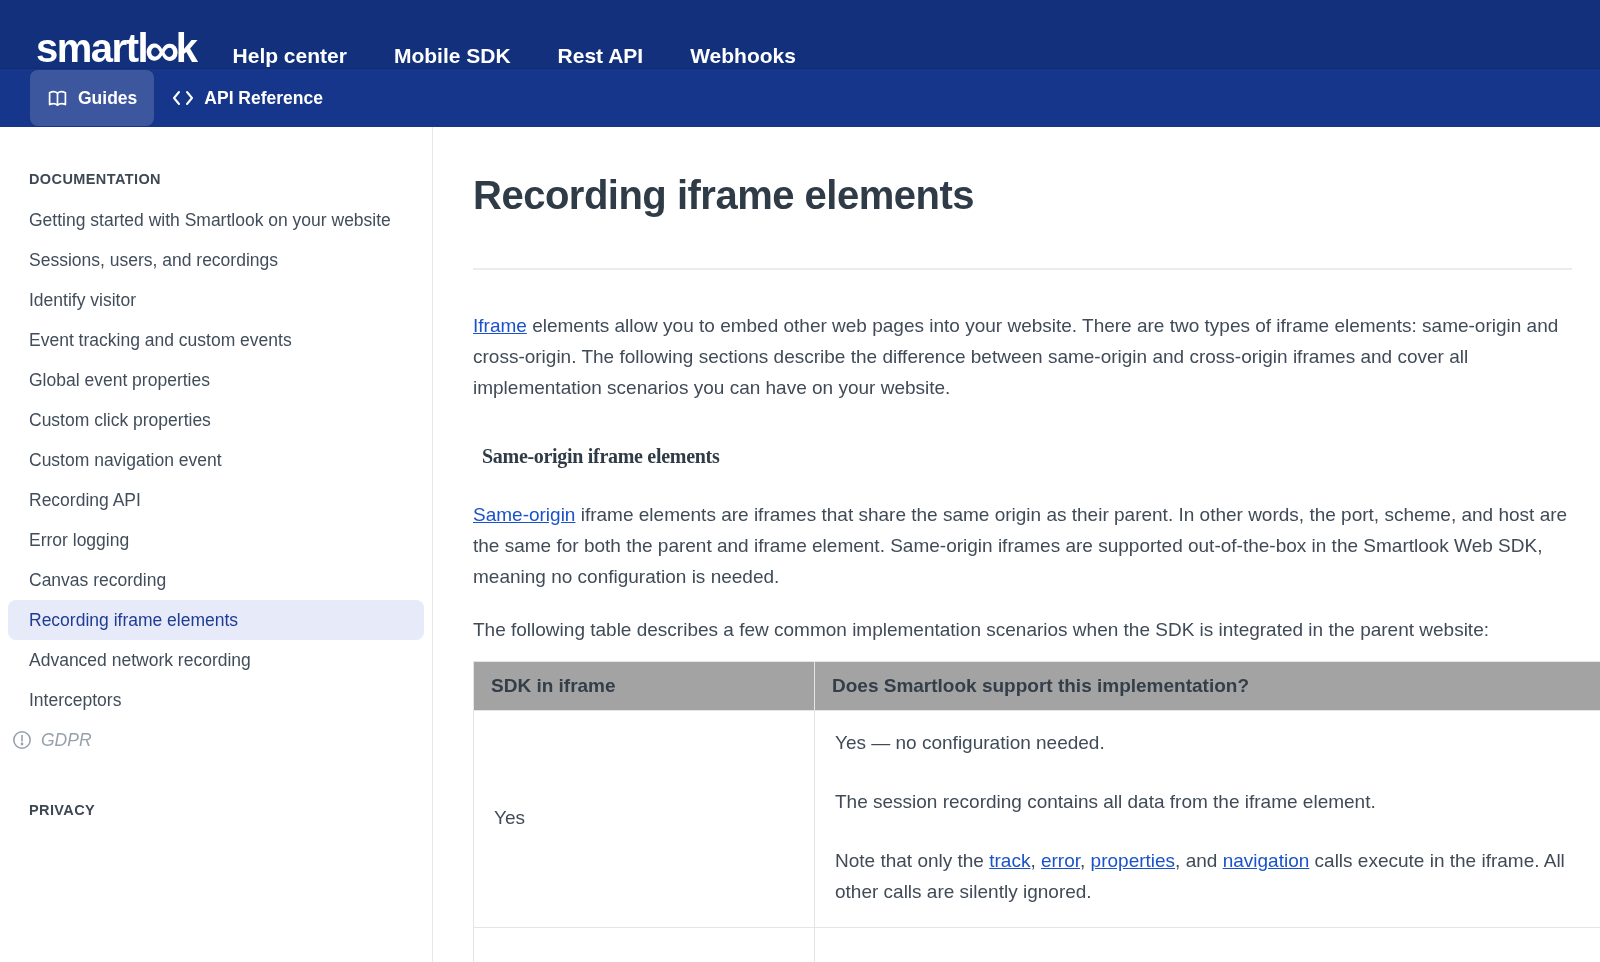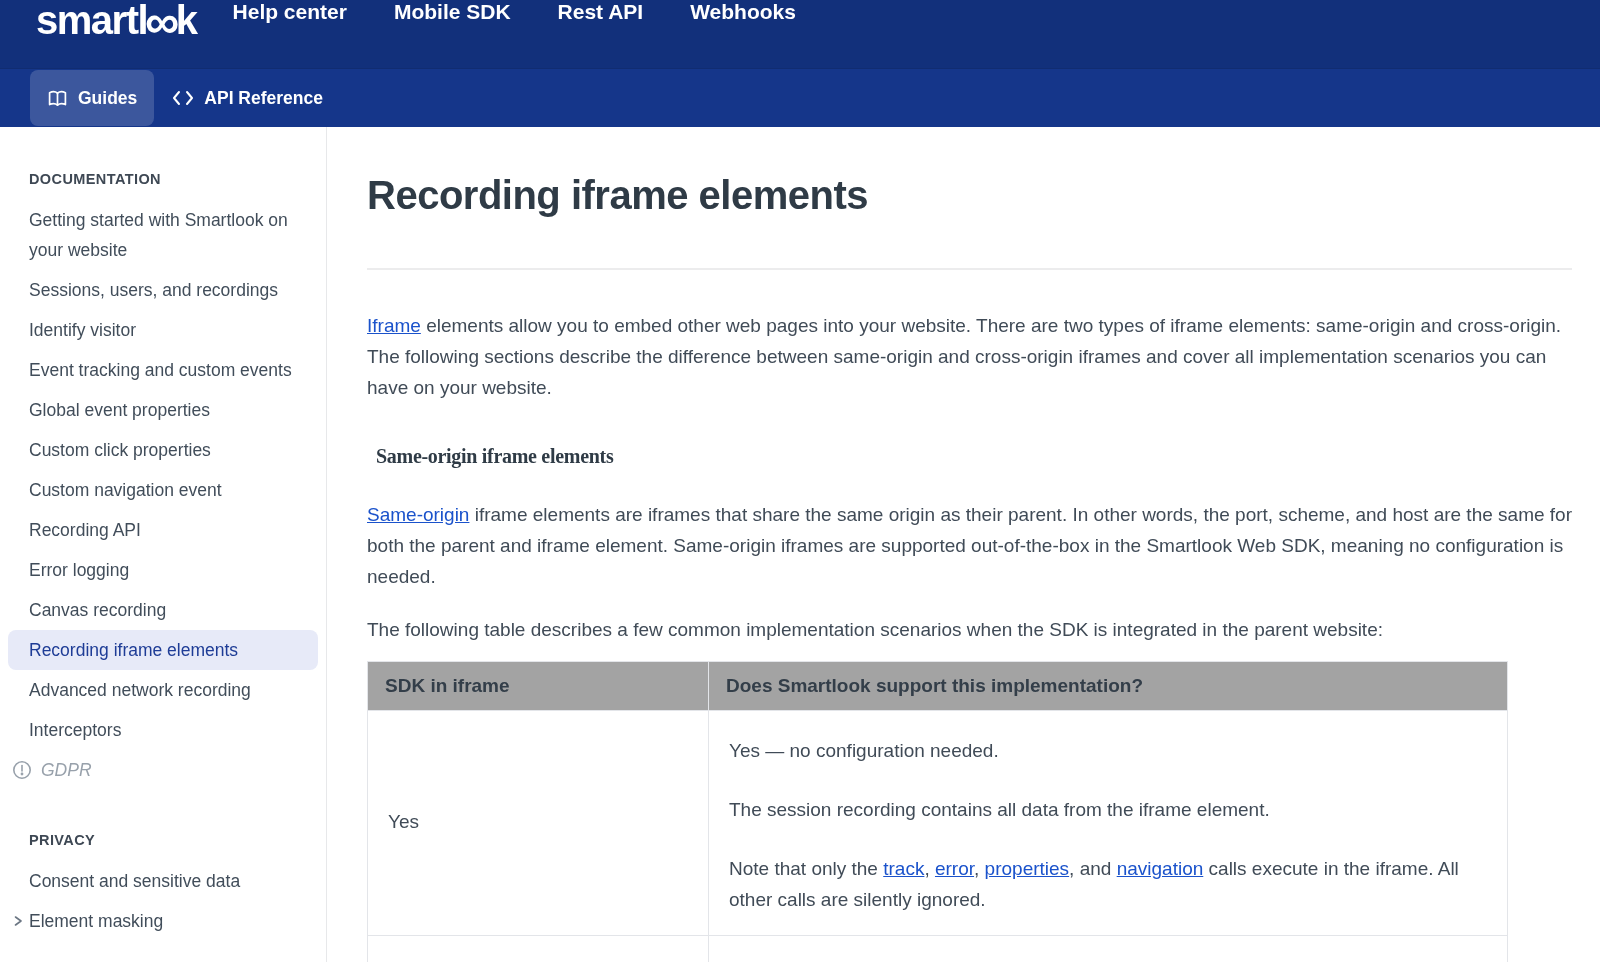--- a/index.html
+++ b/index.html
@@ -1,40 +1,40 @@
 <!DOCTYPE html>
 <html><head>
 <meta charset="utf-8">
 <style>
   * { box-sizing: border-box; }
   html,body { margin:0; padding:0; width:1600px; height:962px; overflow:hidden;
     background:#ffffff; font-family:"Liberation Sans", sans-serif; }
 
   
-  .topnav { height:68px; background:#12307B; display:flex; align-items:flex-start; padding:0 36px; }
+  .topnav { height:68px; background:#12307B; display:flex; align-items:flex-end; padding:0 36px; }
   .logo { color:#fff; font-weight:700; font-size:40px; letter-spacing:-1.5px;
     display:flex; align-items:center; line-height:1; cursor:pointer; }
   .logo .inf { font-size:48px; line-height:0; position:relative; top:2px; margin:0 -2px; }
   .topnav nav { display:flex; gap:47px; margin-left:36px; }
   .topnav nav a { color:#fff; font-weight:700; font-size:21px; text-decoration:none; cursor:pointer; }
 
   
   .subnav { height:59px; background:#15368A; border-top:1px solid rgba(0,0,0,0.18);
     display:flex; align-items:center; padding:0 30px; }
   .guides-btn { display:flex; align-items:center; gap:10px; background:rgba(255,255,255,0.17);
     border:none; border-radius:8px; height:56px; padding:0 17px; color:#fff;
     font-weight:700; font-size:17.5px; font-family:inherit; cursor:pointer; }
   .api-ref { display:flex; align-items:center; gap:10px; color:#fff; font-weight:700;
     font-size:17.5px; margin-left:18px; text-decoration:none; cursor:pointer; }
 
   
   .page { display:flex; height:835px; }
 
   
-  .sidebar { width:327px; flex-shrink:0; border-right:1px solid #E7E8EA;
+  .sidebar { width:433px; flex-shrink:0; border-right:1px solid #E7E8EA;
     padding-top:44px; overflow:hidden; }
   .side-section-title { font-size:14.5px; font-weight:700; color:#3E4854;
     letter-spacing:0.4px; line-height:17px; padding:0 29px; margin:0 0 12px; }
   .side-list { list-style:none; margin:0; padding:0; }
   .side-item { font-size:17.5px; color:#414D5A; line-height:30px; padding:5px 21px;
     margin:0 8px; border-radius:8px; cursor:pointer; }
   .side-item.selected { background:#E7EAF8; color:#1E3C96; }
   .side-item.muted { color:#98A1AB; display:flex; align-items:center; gap:9px; padding-left:4px;font-style:italic; }
   .side-item.with-chevron { display:flex; align-items:center; gap:5px; padding-left:4px; }
   .privacy-section { margin-top:42px; }
@@ -53,21 +53,21 @@
   a.inline-link { color:#1A52CB; text-decoration:underline; cursor:pointer; }
 
   
   .scenario-table { border-collapse:collapse; width:1141px; margin-top:16px;
     font-size:19px; color:#404B57; }
   .scenario-table th { background:#a3a3a3; text-align:left; font-weight:700; color:#333E49;
     padding:13px 17px; border:1px solid #E3E5E9; font-size:19px; }
   .scenario-table td { border:1px solid #E3E5E9; vertical-align:middle;
     padding:16px 20px 20px; line-height:31px; }
   .scenario-table col.c1 { width:341px; }
-  .cell-paragraphs p { margin:8px 0 28px; line-height:31px; }
+  .cell-paragraphs p { margin:0 0 28px; line-height:31px; }
   .cell-paragraphs p:last-child { margin-bottom:0; }
   .stub-row td { height:60px; }
 </style>
 </head>
 <body>
 
 <header class="topnav">
   <div class="logo">
     <span>smartl</span>
       <span class="inf">∞</span>
@@ -127,31 +127,20 @@
             <line x1="10" y1="5.6" x2="10" y2="11"></line>
             <circle cx="10" cy="14" r="0.6" fill="#98A1AB"></circle>
           </svg>
         </span>
         <span>GDPR</span>
       </li>
     </ul>
 
     <div class="privacy-section">
       <h3 class="side-section-title">PRIVACY</h3>
-      <ul class="side-list">
-        <li class="side-item">Consent and sensitive data</li>
-        <li class="side-item with-chevron">
-          <span class="side-icon">
-            <svg width="12" height="16" viewBox="0 0 12 16" fill="none" stroke="#6B7683" stroke-width="1.6" stroke-linecap="round" stroke-linejoin="round">
-              <polyline points="3.5,4 9,8 3.5,12"></polyline>
-            </svg>
-          </span>
-          <span>Element masking</span>
-        </li>
-      </ul>
     </div>
   </aside>
 
   <main class="main">
     <h1 class="page-title">Recording iframe elements</h1>
     <hr class="divider">
 
     <p class="body-text"><a class="inline-link">Iframe</a><span> elements allow you to embed other web pages into your website. There are two types of iframe elements: same-origin and cross-origin. The following sections describe the difference between same-origin and cross-origin iframes and cover all implementation scenarios you can have on your website.</span></p>
 
     <h2 class="section-heading">Same-origin iframe elements</h2>

